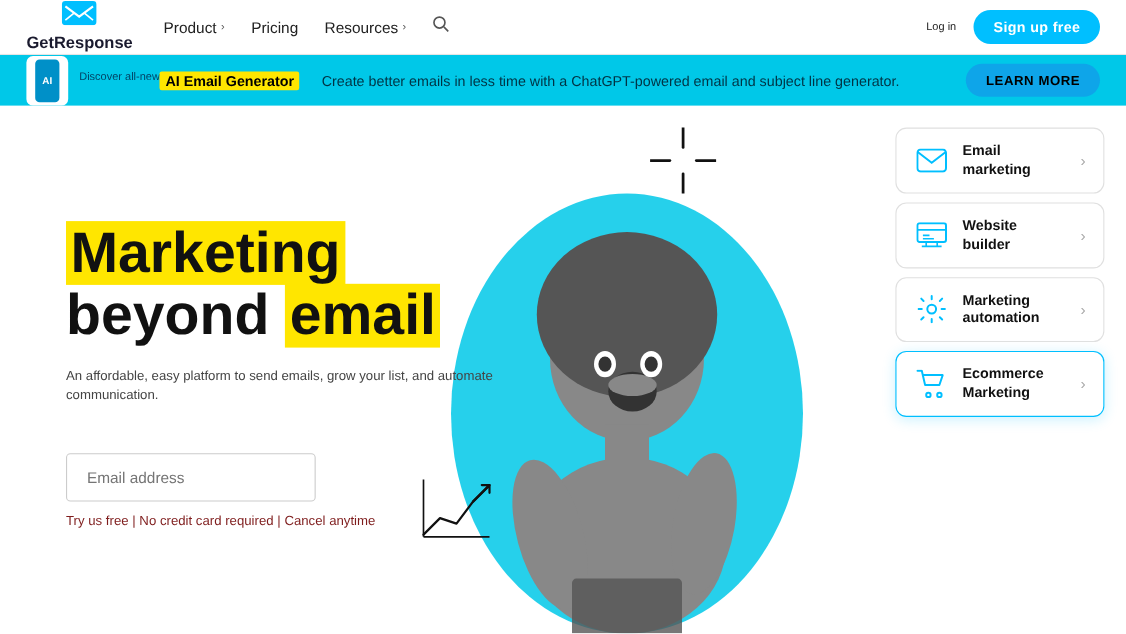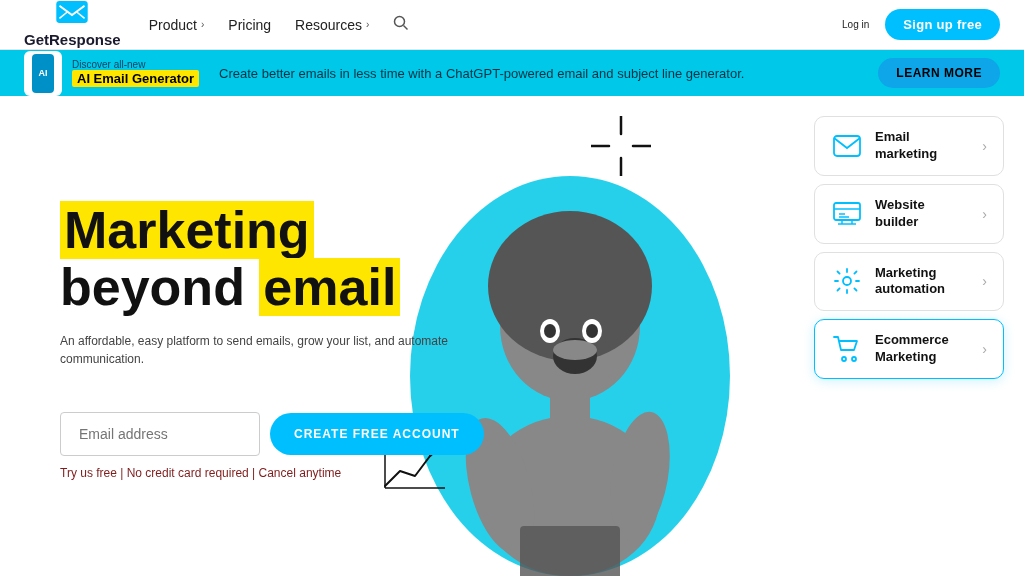--- a/index.html
+++ b/index.html
@@ -35,21 +35,21 @@
     .banner-left { display: flex; align-items: center; gap: 10px; }
     .banner-ai-badge {
       background: #fff; border-radius: 6px; padding: 3px 8px;
       font-size: 11px; color: #222; display: flex; align-items: center; gap: 5px;
     }
     .ai-icon {
       width: 22px; height: 39px; background: #0090c8; border-radius: 4px;
       display: flex; align-items: center; justify-content: center;
       color: #fff; font-size: 9px; font-weight: 700;
     }
-    .banner-label { display: flex; flex-direction: column; justify-content: space-between; }
+    .banner-label { display: flex; flex-direction: row; justify-content: space-between; }
     .banner-discover { font-size: 10px; color: #004466; font-weight: 500; }
     .banner-product { font-size: 13px; font-weight: 800; color: #000; background: #ffe600; padding: 1px 5px; border-radius: 2px; }
     .banner-text { font-size: 13px; color: #003344; flex: 1; }
     .learn-more-btn {
       background: #0ea5e9; color: #000; font-size: 12px; font-weight: 800;
       padding: 8px 18px; border-radius: 20px; cursor: pointer; border: none;
       white-space: nowrap; letter-spacing: 0.5px;
     }
 
     
@@ -64,21 +64,21 @@
       flex: 0 0 500px;
       display: flex; flex-direction: column; justify-content: center;
       z-index: 2;
     }
     .headline { font-size: 52px; font-weight: 900; line-height: 1.1; color: #111; margin-bottom: 16px; }
     .headline .highlight { background: #ffe600; padding: 0 4px; display: inline; }
     .subtext { font-size: 12px; color: #444; line-height: 1.5; margin-bottom: 44px; max-width: 420px; }
     .cta-row { display: flex; align-items: center; gap: 10px; margin-bottom: 10px; }
     .email-input {
       padding: 13px 18px; border: 1.5px solid #ccc; border-radius: 4px;
-      font-size: 14px; color: #888; width: 200px; outline: none;
+      font-size: 14px; color: #888; width: 227px; outline: none;
     }
     .create-account-btn {
       background: #00bfff; color: #fff; font-size: 12px; font-weight: 800;
       padding: 14px 24px; border-radius: 25px; cursor: pointer; border: none;
       letter-spacing: 1px; text-transform: uppercase; white-space: nowrap;
     }
     .fine-print { font-size: 12px; color: #7f1d1d; }
 
     
     .right-cards {
@@ -154,21 +154,20 @@
 <div class="main">
 
   <div class="left-content">
     <h1 class="headline">
       <span class="highlight">Marketing</span><br>
       <span>beyond</span> <span class="highlight">email</span>
     </h1>
     <p class="subtext">An affordable, easy platform to send emails, grow your list, and automate communication.</p>
     <div class="cta-row">
       <input class="email-input" type="email" placeholder="Email address" style="">
-      <button class="create-account-btn">CREATE FREE ACCOUNT</button>
     </div>
     <p class="fine-print">Try us free | No credit card required | Cancel anytime</p>
   </div>
 
   <div style="position:absolute; left:360px; bottom:0; width:420px; height:100%; z-index:1;">
 
     <svg style="position:absolute;bottom:0;left:50%;transform:translateX(-50%);" width="360" height="460" viewBox="0 0 360 460" fill="none" xmlns="http://www.w3.org/2000/svg">
       <ellipse cx="180" cy="260" rx="160" ry="200" fill="#00c8e8" opacity="0.85"></ellipse>
     </svg>
 

